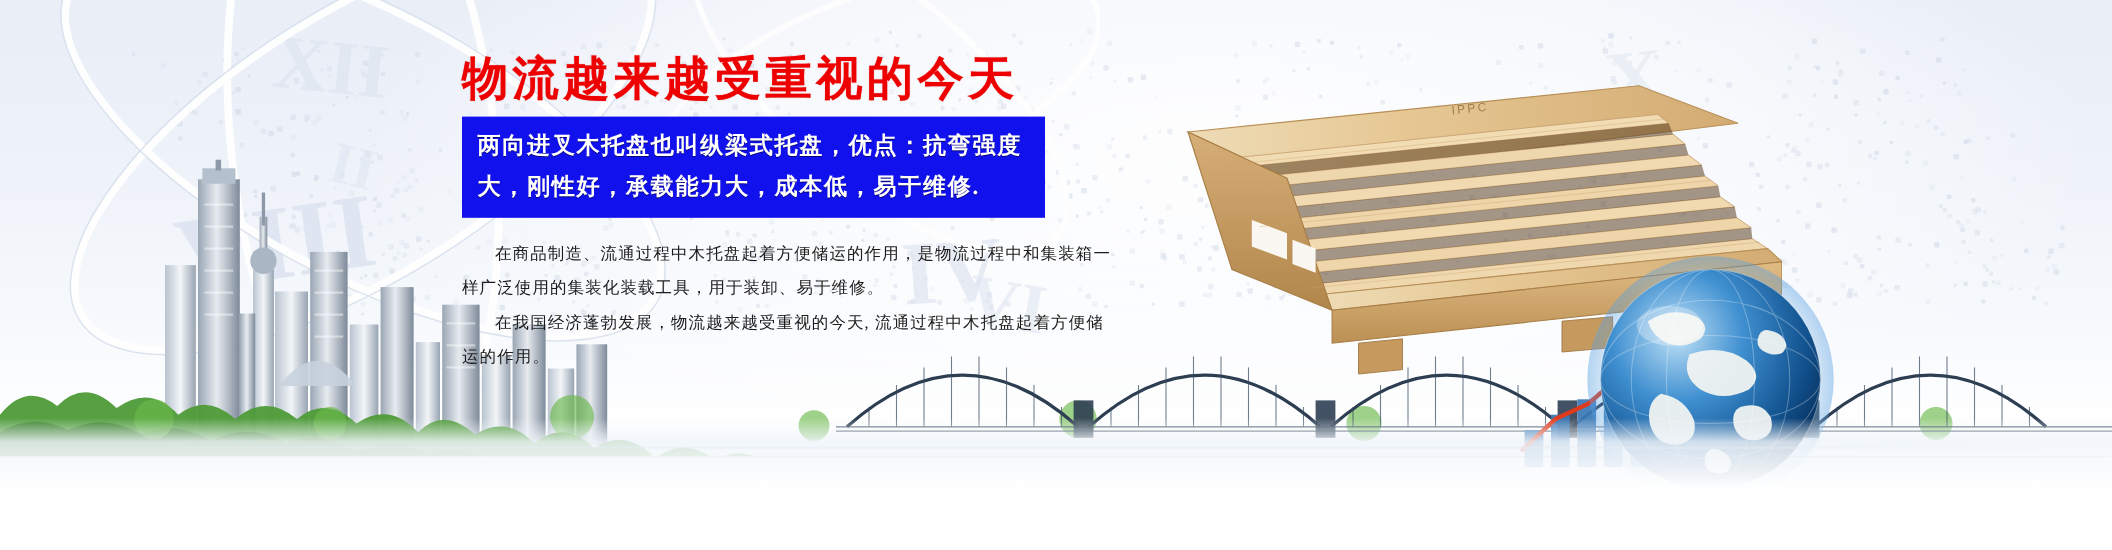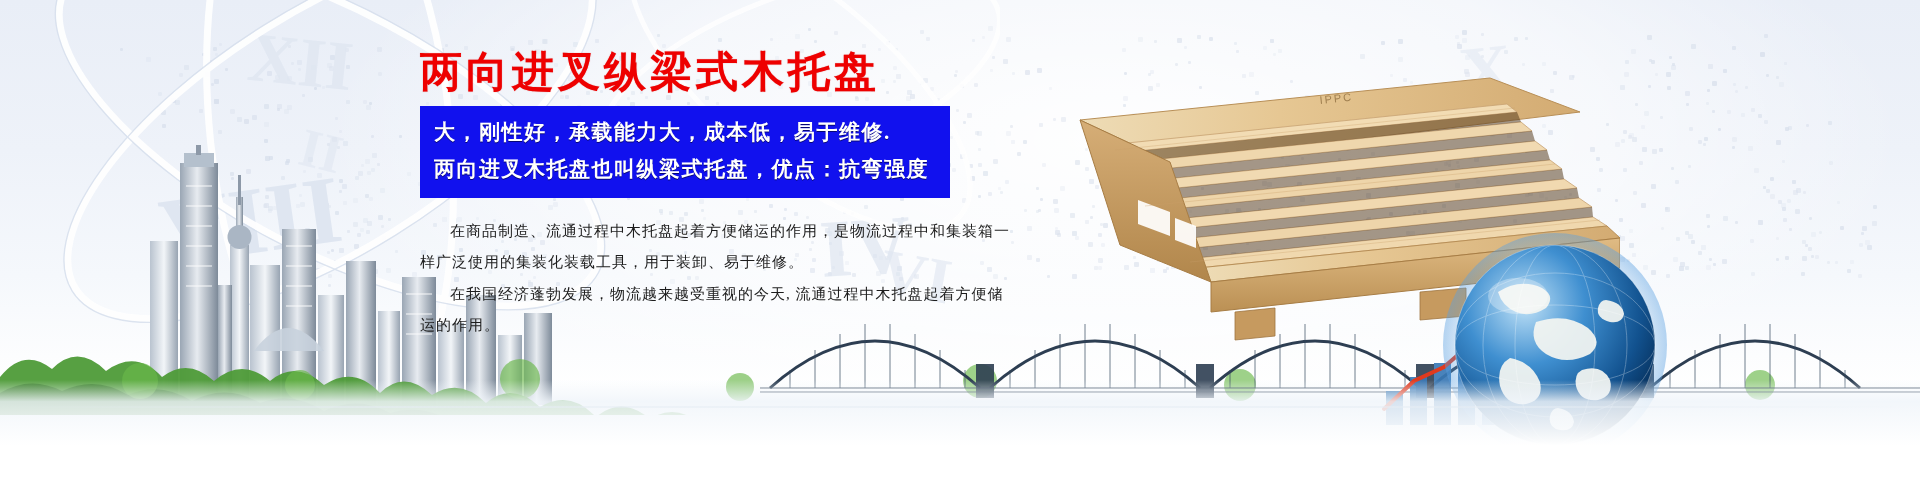--- a/index.html
+++ b/index.html
@@ -1361,25 +1361,25 @@
       <circle cx="115" cy="115" r="100"></circle>
     </g>
     <ellipse cx="78" cy="66" rx="30" ry="18" fill="#ffffff" opacity=".3"></ellipse>
   </svg>
 
   <div class="waterline"></div>
   <div class="water"></div>
 
   <div class="content">
 
-    <h1 class="headline">两向进叉纵梁式木托盘</h1>
+    <h1 class="headline">物流越来越受重视的今天</h1>
 
     <div class="highlight">
+      <div>两向进叉木托盘也叫纵梁式托盘，优点：抗弯强度</div>
       <div>大，刚性好，承载能力大，成本低，易于维修.</div>
-      <div>两向进叉木托盘也叫纵梁式托盘，优点：抗弯强度</div>
     </div>
 
     <div class="para">
       <p>在商品制造、流通过程中木托盘起着方便储运的作用，是物流过程中和集装箱一样广泛使用的集装化装载工具，用于装卸、易于维修。</p>
       <p>在我国经济蓬勃发展，物流越来越受重视的今天, 流通过程中木托盘起着方便储运的作用。</p>
     </div>
 
   </div>
 </div>
 

